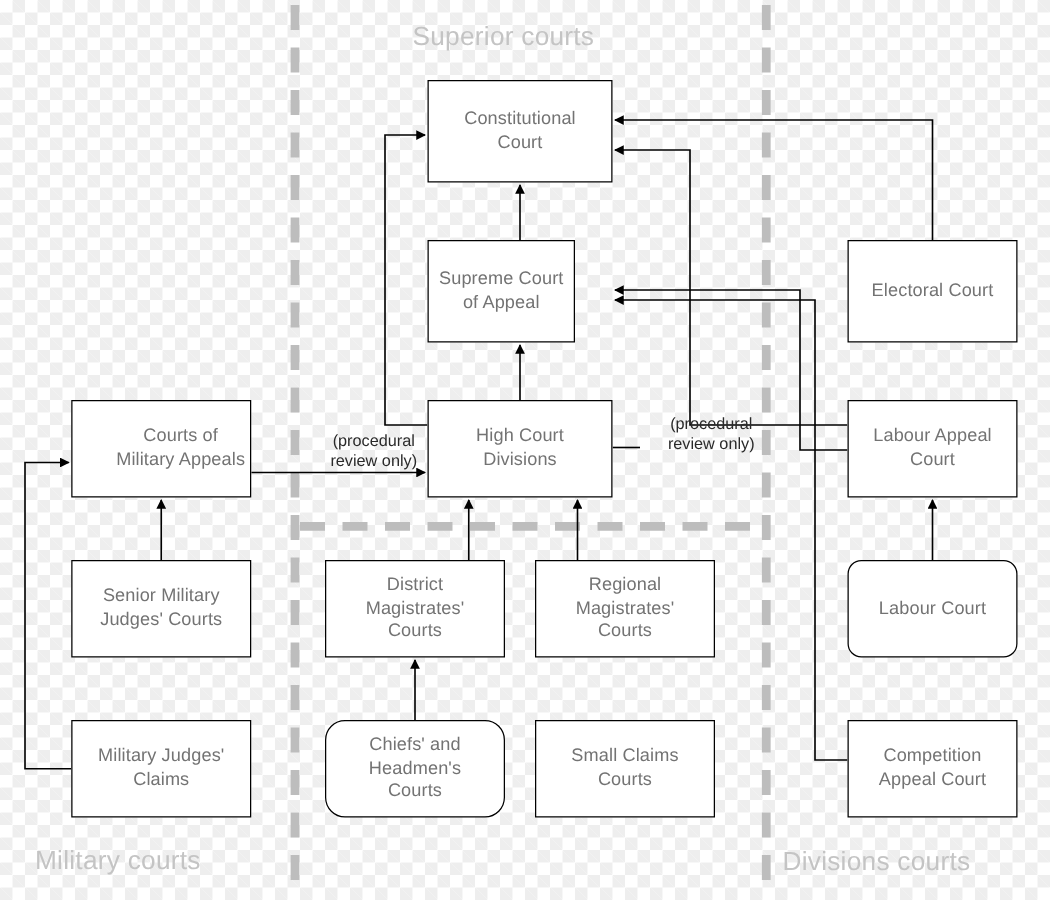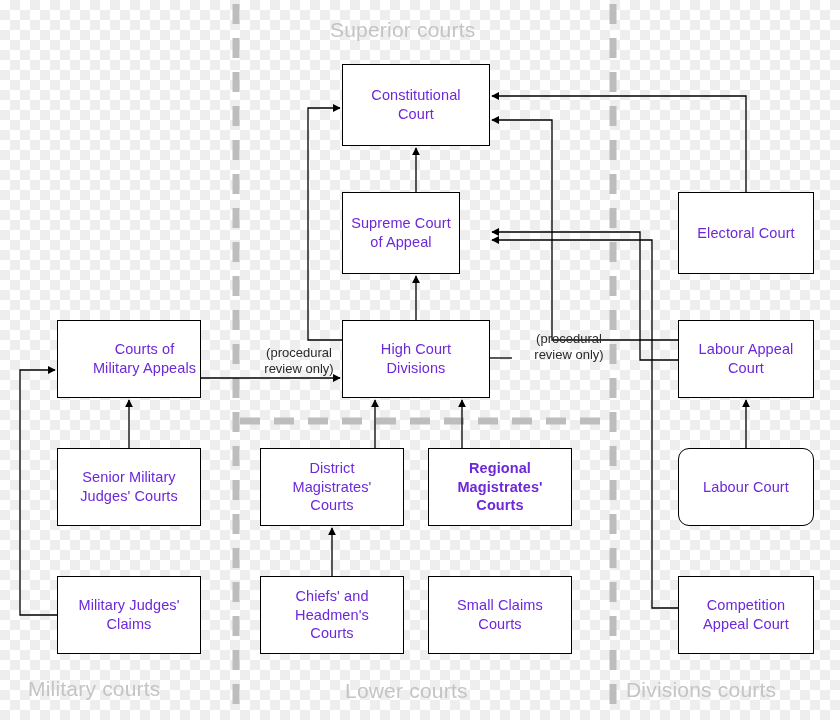--- a/index.html
+++ b/index.html
@@ -30,21 +30,21 @@
   .node {
     position: absolute;
     box-sizing: border-box;
     background: #ffffff;
     border: 1px solid #000000;
     display: flex;
     align-items: center;
     justify-content: center;
     text-align: center;
     font-size: 14.5px;
-    color: #6d28d9;
+    color: #737373;
     line-height: 1.28;
     white-space: pre-line;
     letter-spacing: 0.1px;
   }
   .zone-label {
     position: absolute;
     color: #c4c4c4;
     font-size: 21px;
     letter-spacing: 0.2px;
     white-space: nowrap;
@@ -112,21 +112,20 @@
 
     <path d="M 678 360 L 640 360 L 640 232 L 492 232" stroke="#000000" stroke-width="1.3" fill="none" marker-end="url(#arrow)"></path>
 
     <path d="M 678 608 L 652 608 L 652 240 L 492 240" stroke="#000000" stroke-width="1.3" fill="none" marker-end="url(#arrow)"></path>
 
     <path d="M 490 358 L 512 358" stroke="#000000" stroke-width="1.3" fill="none"></path>
   </svg>
 
   <div class="zone-label" style="left:330px; top:18px;">Superior courts</div>
   <div class="zone-label" style="left:28px; top:677px;">Military courts</div>
-  <div class="zone-label" style="left:345px; top:679px;">Lower courts</div>
   <div class="zone-label" style="left:626px; top:678px;">Divisions courts</div>
 
   <div class="node" style="left:342px; top:64px; width:148px; height:82px;">Constitutional
 Court</div>
   <div class="node" style="left:342px; top:192px; width:118px; height:82px;">Supreme Court
 of Appeal</div>
   <div class="node" style="left:342px; top:320px; width:148px; height:78px;">High Court
 Divisions</div>
   <div class="node" style="left:678px; top:192px; width:136px; height:82px;">Electoral Court</div>
   <div class="node" style="left:678px; top:320px; width:136px; height:78px;">Labour Appeal
@@ -136,24 +135,24 @@
 Appeal Court</div>
   <div class="node" style="left:57px; top:320px; width:144px; height:78px;padding-left:31px;">Courts of
 Military Appeals</div>
   <div class="node" style="left:57px; top:448px; width:144px; height:78px;">Senior Military
 Judges' Courts</div>
   <div class="node" style="left:57px; top:576px; width:144px; height:78px;">Military Judges'
 Claims</div>
   <div class="node" style="left:260px; top:448px; width:144px; height:78px;">District
 Magistrates'
 Courts</div>
-  <div class="node" style="left:428px; top:448px; width:144px; height:78px;font-weight:bold;">Regional
+  <div class="node" style="left:428px; top:448px; width:144px; height:78px;">Regional
 Magistrates'
 Courts</div>
-  <div class="node" style="left:260px; top:576px; width:144px; height:78px;">Chiefs' and
+  <div class="node" style="left:260px; top:576px; width:144px; height:78px;border-radius:16px;">Chiefs' and
 Headmen's
 Courts</div>
   <div class="node" style="left:428px; top:576px; width:144px; height:78px;">Small Claims
 Courts</div>
 
   <div class="edge-note" style="left:240px; top:345px; width:70px;">(procedural
 review only)</div>
   <div class="edge-note" style="left:510px; top:331px; width:70px;">(procedural
 review only)</div>
 

